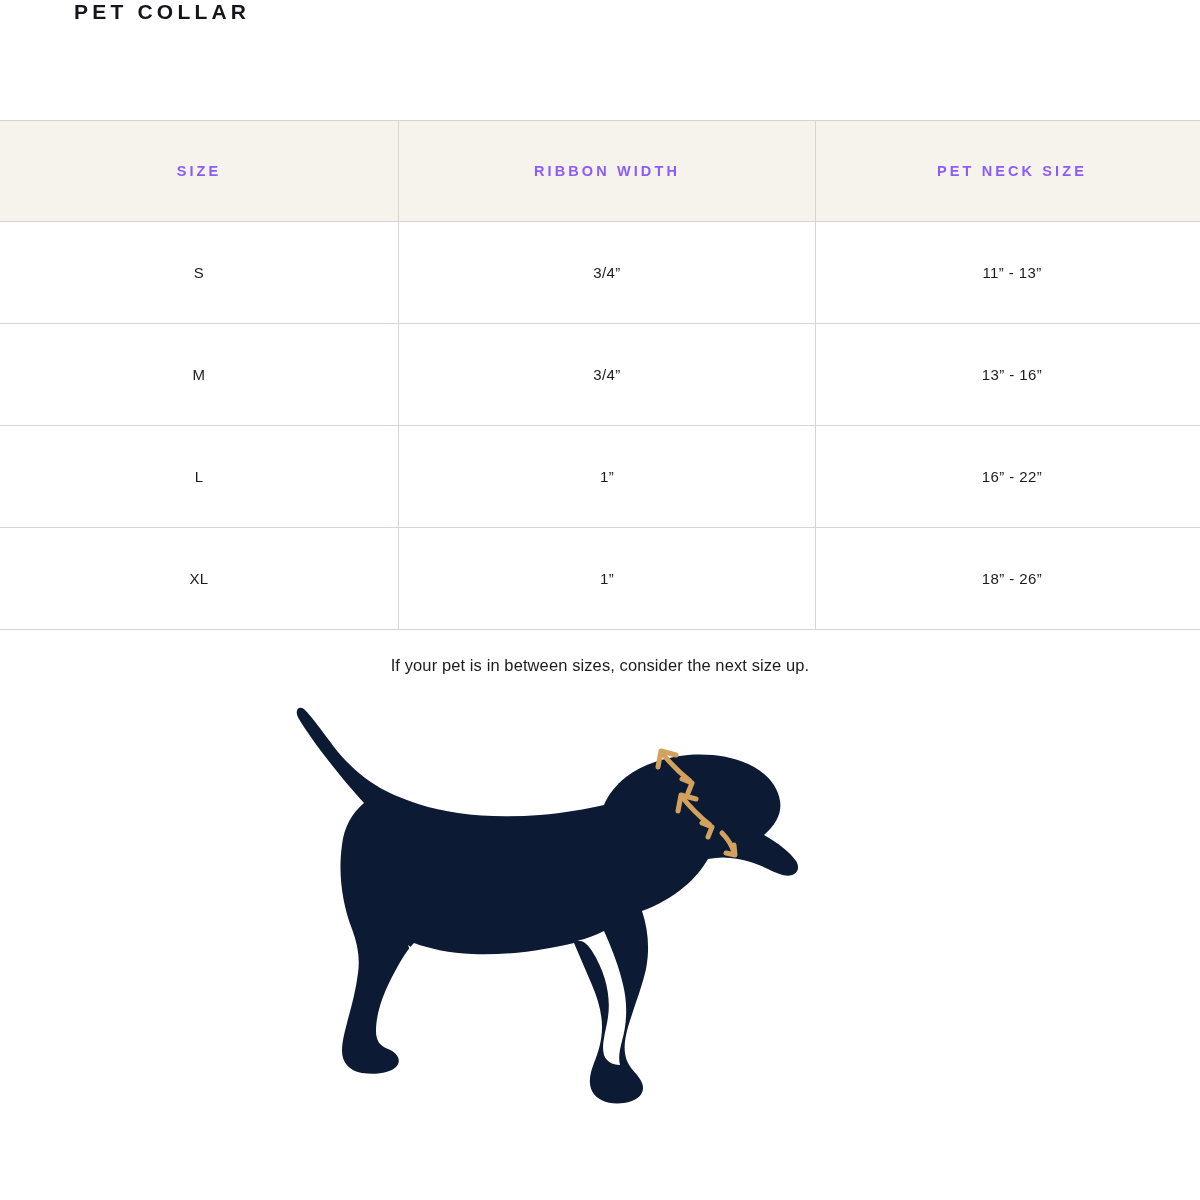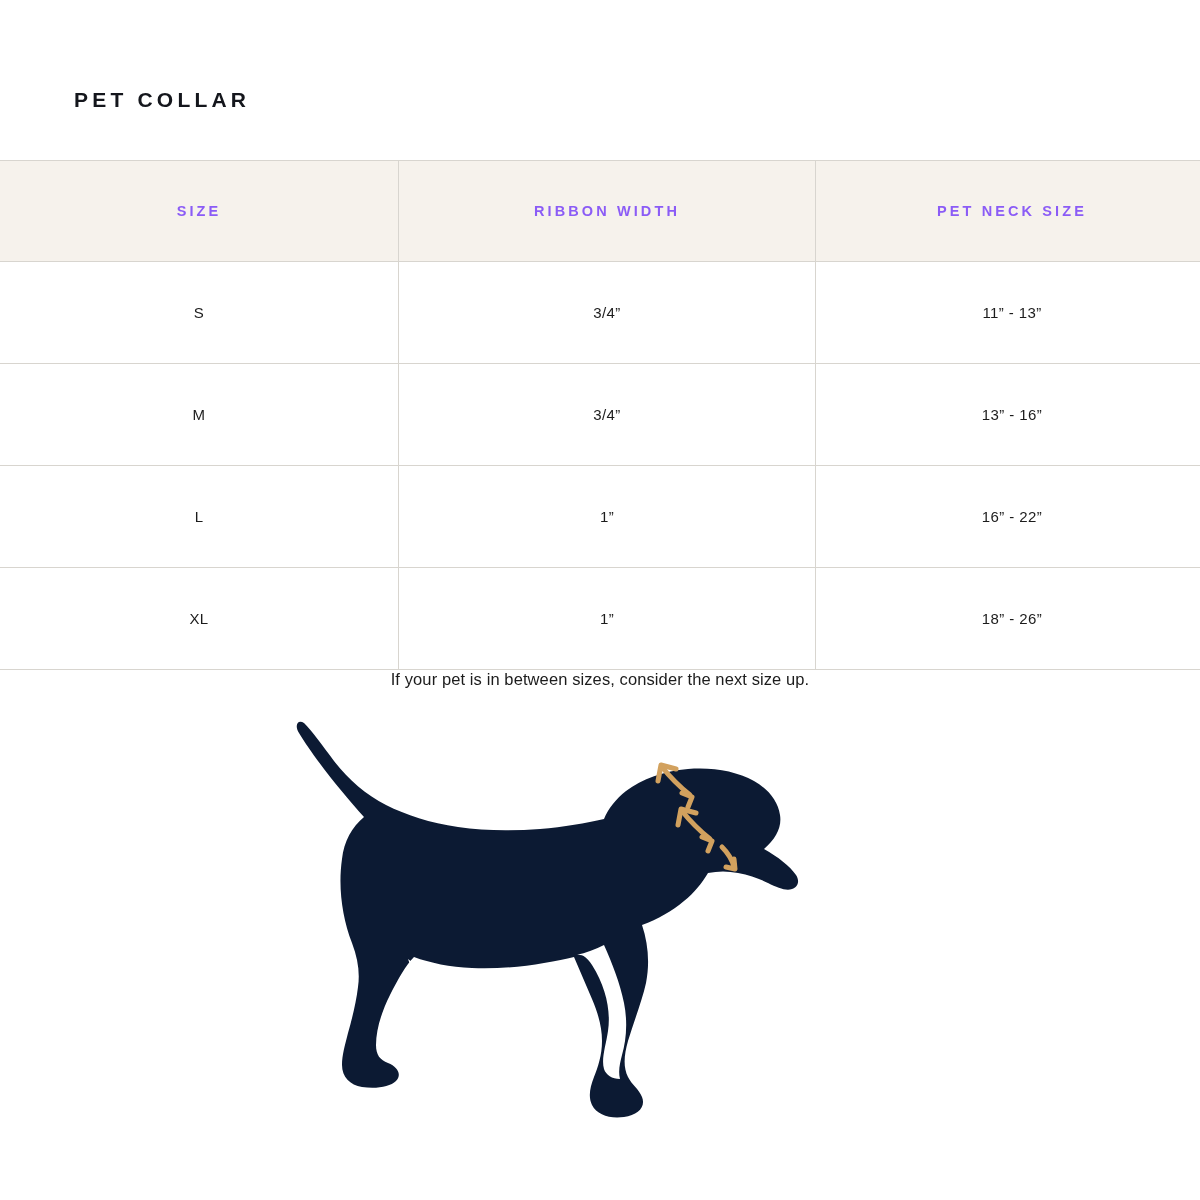--- a/index.html
+++ b/index.html
@@ -18,24 +18,22 @@
     width: 1200px;
     height: 1200px;
     position: relative;
     background: #ffffff;
   }
 
   
   .title-bar {
     height: 120px;
     display: flex;
-    align-items: center;
     padding-left: 74px;
     box-sizing: border-box;
-    margin-top: 40px;
   }
   .title {
     font-size: 21px;
     font-weight: 700;
     letter-spacing: 4.2px;
     color: #14161c;
   }
 
   
   .size-table {
@@ -70,20 +68,21 @@
   .size-table td:first-child { border-left: none; }
   .size-table th:last-child,
   .size-table td:last-child { border-right: none; }
 
   .col-size   { width: 396px; }
   .col-ribbon { width: 414px; }
   .col-neck   { width: 390px; }
 
   
   .note {
+    margin-top: 26px;
     text-align: center;
     font-size: 16.5px;
     color: #1c1c1c;
     letter-spacing: 0.1px;
   }
 
   
   .illustration {
     margin-top: 22px;
     width: 1200px;

